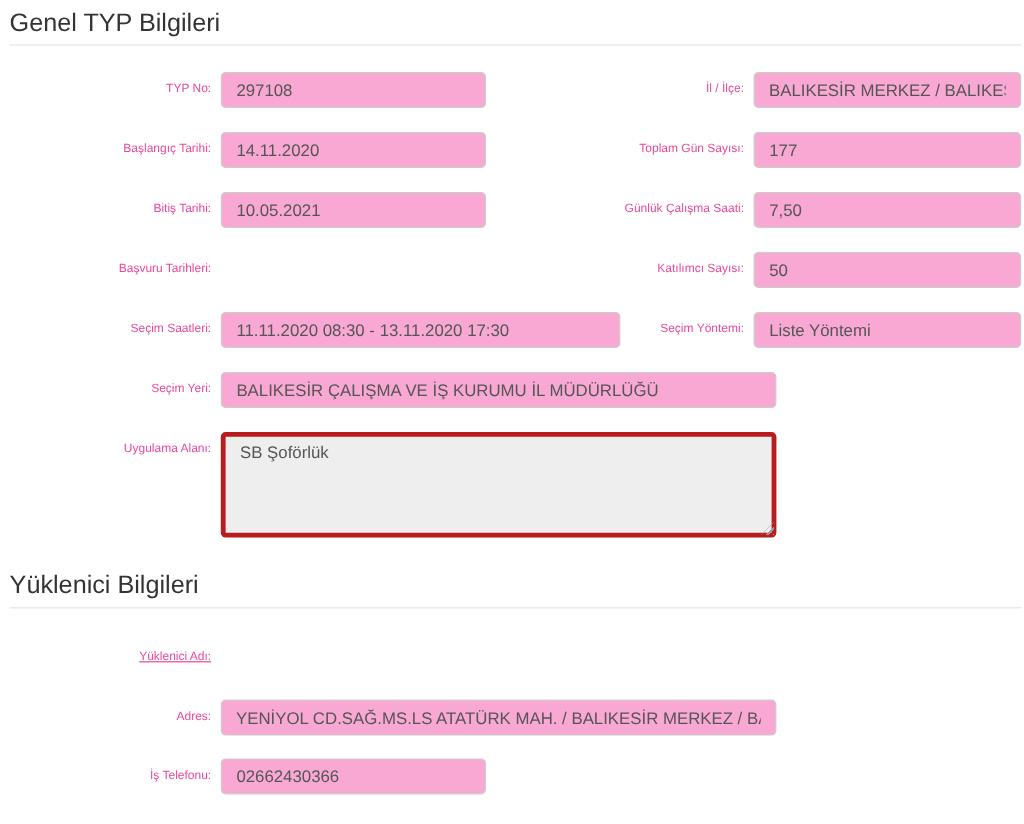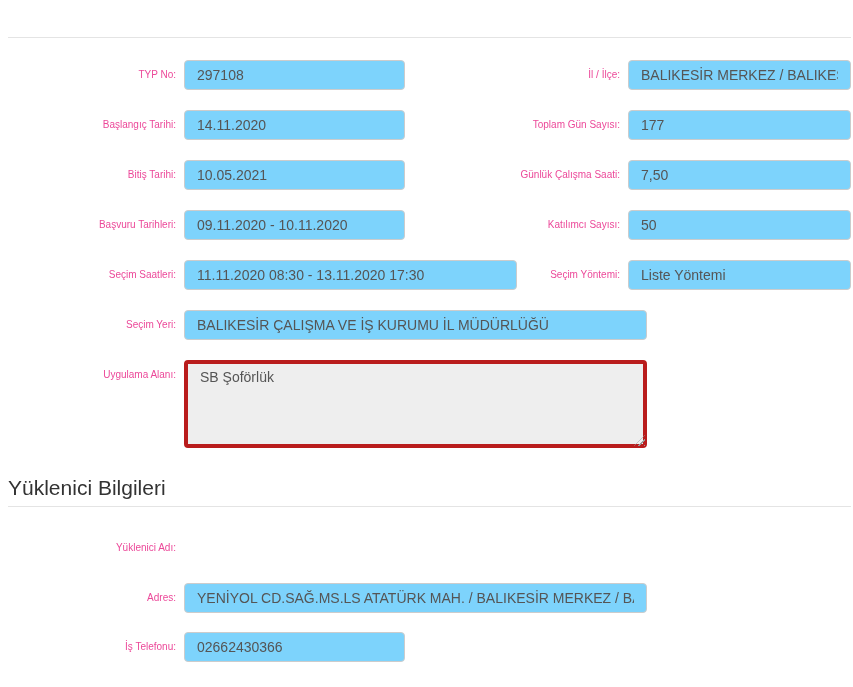--- a/index.html
+++ b/index.html
@@ -8,69 +8,69 @@
   .page { position:relative; width:853px; height:687px; background:#ffffff; overflow:hidden; }
 
   .sec-title { position:absolute; left:8px; font-size:21px; font-weight:500; color:#333333; line-height:1; white-space:nowrap; }
   .rule { position:absolute; left:8px; width:843px; height:0; border-bottom:1px solid #e4e4e4; }
 
   .lab { position:absolute; height:30px; line-height:30px; font-size:10px; color:#ec4899; text-align:right; white-space:nowrap; }
   .lab-l  { left:0;   width:176px; }
   .lab-r  { left:400px; width:220px; }
   .lab-r5 { left:480px; width:140px; }
 
-  .fld { position:absolute; height:30px; background:#7dd3fc; border:1px solid #cccccc;
+  .fld { position:absolute; height:30px; background:#f9a8d4; border:1px solid #cccccc;
          border-radius:4px; padding:0 12px; font-size:14px; color:#555555;
          font-family:"Liberation Sans", sans-serif; white-space:nowrap; overflow:hidden;
          outline:none; cursor:default; text-overflow:clip; }
   .in-l    { left:184px; width:221px; }
   .in-r    { left:628px; width:223px; }
   .in-med  { left:184px; width:333px; }
   .in-wide { left:184px; width:463px; }
 
   .txt { position:absolute; left:184px; width:463px; background:#eeeeee; border:4px solid #b91c1c;
          border-radius:4px; padding:5px 12px; font-size:14px; color:#555555;
          font-family:"Liberation Sans", sans-serif; resize:none; overflow:hidden; outline:none; }
 
   .resizer { position:absolute; left:634px; top:435px; width:11px; height:11px;
              clip-path:polygon(100% 0, 100% 100%, 0 100%);
              background:repeating-linear-gradient(135deg, transparent 0 2.5px, #9a9a9a 2.5px 4px); }
 
   
   .r1 { top:60px; }  .r2 { top:110px; } .r3 { top:160px; } .r4 { top:210px; }
   .r5 { top:260px; } .r6 { top:310px; } .r7 { top:360px; }
-  .r8 { top:533px; } .r9 { top:583px; } .r10 { top:632px; }
+  .r8 { top:533px;text-decoration:underline; } .r9 { top:583px; } .r10 { top:632px; }
   .h1 { top:9px; }   .hr1 { top:37px; }
   .h2 { top:477px; } .hr2 { top:506px; }
   .ta { height:88px; }
 </style>
 </head>
 <body>
 
 <div class="page">
 
+  <div class="sec-title h1">Genel TYP Bilgileri</div>
   <div class="rule hr1"></div>
 
   <div class="lab lab-l r1">TYP No:</div>
   <input class="fld in-l r1" readonly="" value="297108" style="">
   <div class="lab lab-r r1">İl / İlçe:</div>
   <input class="fld in-r r1" readonly="" value="BALIKESİR MERKEZ / BALIKESİ" style="">
 
   <div class="lab lab-l r2">Başlangıç Tarihi:</div>
   <input class="fld in-l r2" readonly="" value="14.11.2020" style="">
   <div class="lab lab-r r2">Toplam Gün Sayısı:</div>
   <input class="fld in-r r2" readonly="" value="177" style="">
 
   <div class="lab lab-l r3">Bitiş Tarihi:</div>
   <input class="fld in-l r3" readonly="" value="10.05.2021" style="">
   <div class="lab lab-r r3">Günlük Çalışma Saati:</div>
   <input class="fld in-r r3" readonly="" value="7,50" style="">
 
   <div class="lab lab-l r4">Başvuru Tarihleri:</div>
-  <input class="fld in-l r4" readonly="" value="09.11.2020 - 10.11.2020" style="">
   <div class="lab lab-r r4">Katılımcı Sayısı:</div>
   <input class="fld in-r r4" readonly="" value="50" style="">
 
   <div class="lab lab-l r5">Seçim Saatleri:</div>
   <input class="fld in-med r5" readonly="" value="11.11.2020 08:30 - 13.11.2020 17:30" style="">
   <div class="lab lab-r5 r5">Seçim Yöntemi:</div>
   <input class="fld in-r r5" readonly="" value="Liste Yöntemi" style="">
 
   <div class="lab lab-l r6">Seçim Yeri:</div>
   <input class="fld in-wide r6" readonly="" value="BALIKESİR ÇALIŞMA VE İŞ KURUMU İL MÜDÜRLÜĞÜ" style="">

